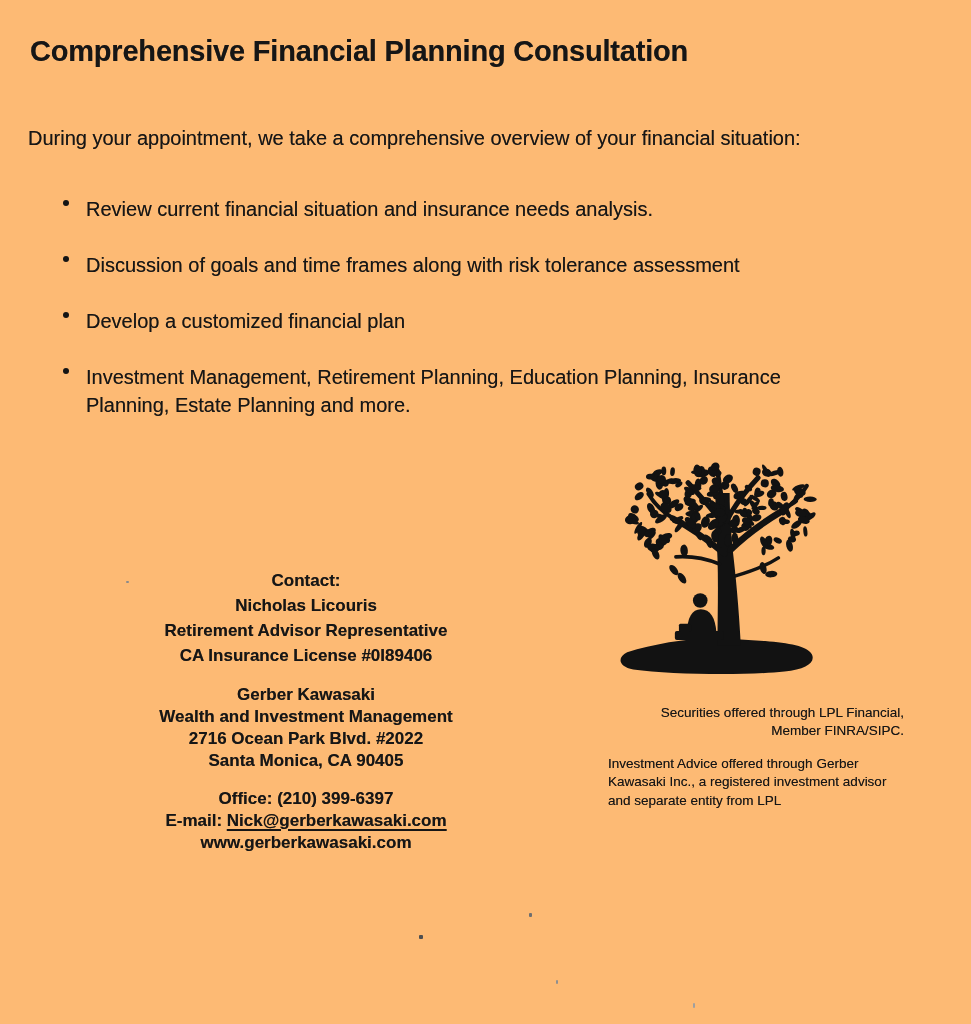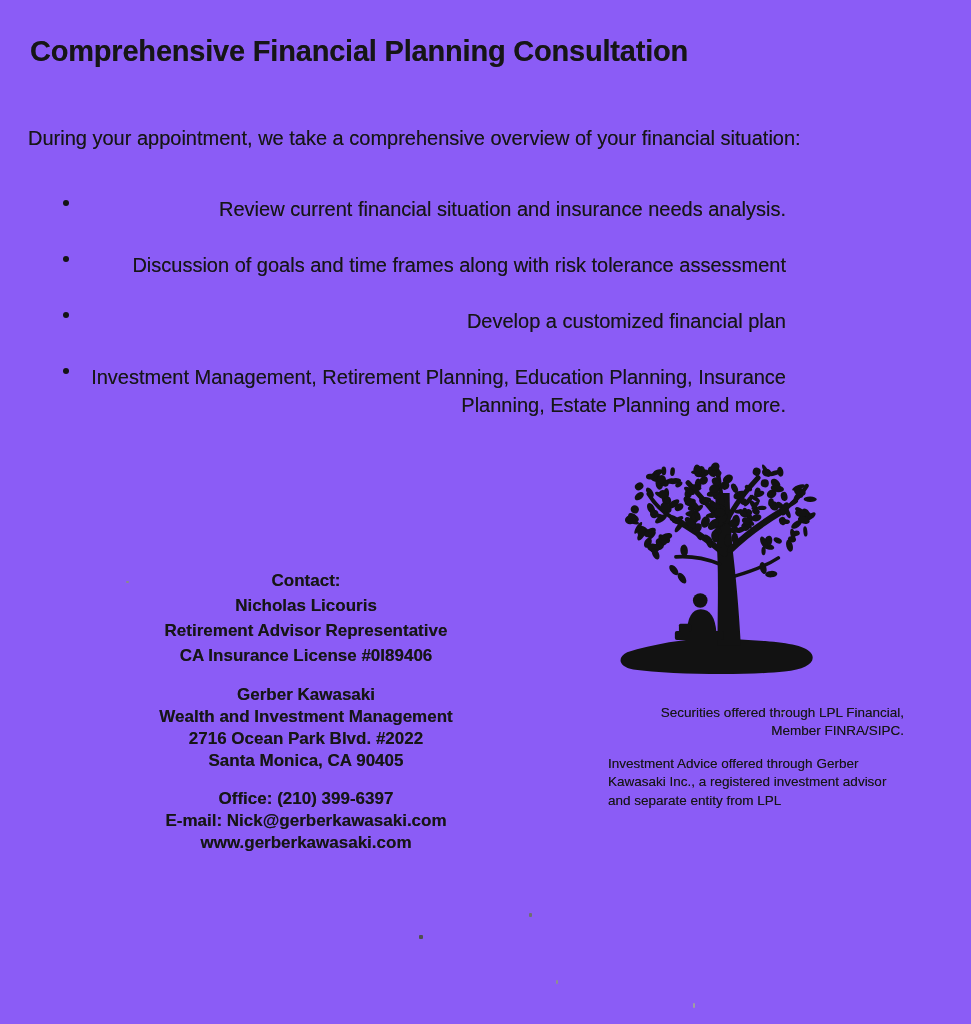--- a/index.html
+++ b/index.html
@@ -1,57 +1,58 @@
 <!DOCTYPE html>
 <html><head>
 <meta charset="utf-8">
 <style>
   html,body{margin:0;padding:0;background:#e8e8e8;}
   .page{
     position:relative;
     width:971px;height:1024px;
     margin:0 auto;
-    background:#8b5cf6;
+    background:#fdba74;
     overflow:hidden;
     font-family:"Liberation Sans","DejaVu Sans",sans-serif;
     color:#161616;
   }
   
   .ink{ text-shadow:0 0 .4px rgba(20,20,20,.55); }
 
   .doc-title{
     position:absolute;left:30px;top:16px;
     font-size:29px;font-weight:700;letter-spacing:-.2px;
     white-space:nowrap;
   }
   .intro{
     position:absolute;left:28px;top:104px;width:850px;
     font-size:20px;line-height:28.5px;
   }
   .bullets{
     position:absolute;left:62px;top:195px;width:724px;
     margin:0;padding:0;list-style:none;
-    font-size:20px;line-height:28px;text-align:right;
+    font-size:20px;line-height:28px;
   }
   .bullets li{position:relative;padding-left:24px;margin-bottom:28px;}
   .bullets li .dot{
     position:absolute;left:1px;top:5px;
     width:6px;height:6px;border-radius:50%;
     background:#141414;
   }
   .contact-block{
     position:absolute;left:60px;width:492px;
     text-align:center;font-weight:700;
     font-size:17px;
   }
   .contact-1{top:568px;line-height:25px;}
   .contact-2{top:684px;line-height:22px;}
   .contact-3{top:788px;line-height:22px;}
   .contact-block .line{display:block;}
   .u-link{
+    text-decoration:underline;
     text-decoration-thickness:2px;
     text-underline-offset:2.5px;
   }
   .tree-wrap{
     position:absolute;left:615px;top:452px;width:208px;height:226px;
   }
   .tree-wrap svg{width:100%;height:100%;}
   .disclaimer{
     position:absolute;left:608px;width:296px;
     font-size:13.5px;line-height:18.5px;font-weight:400;

